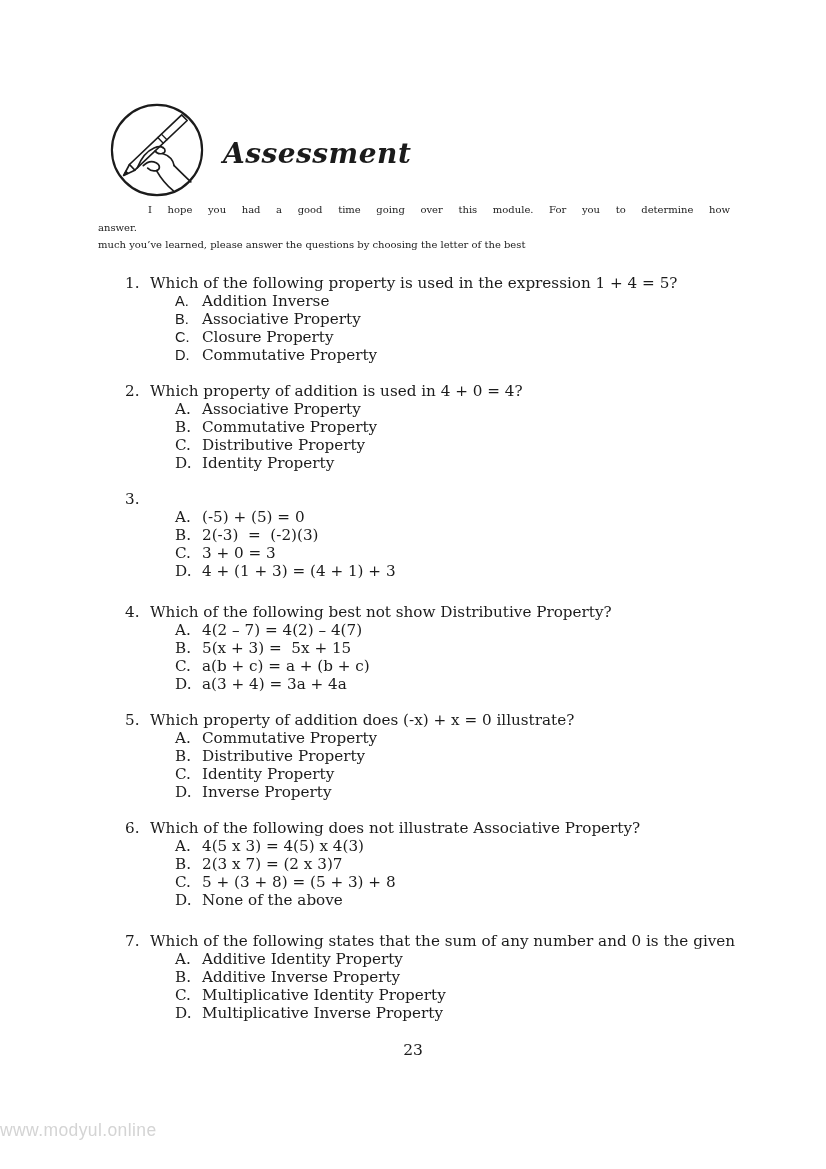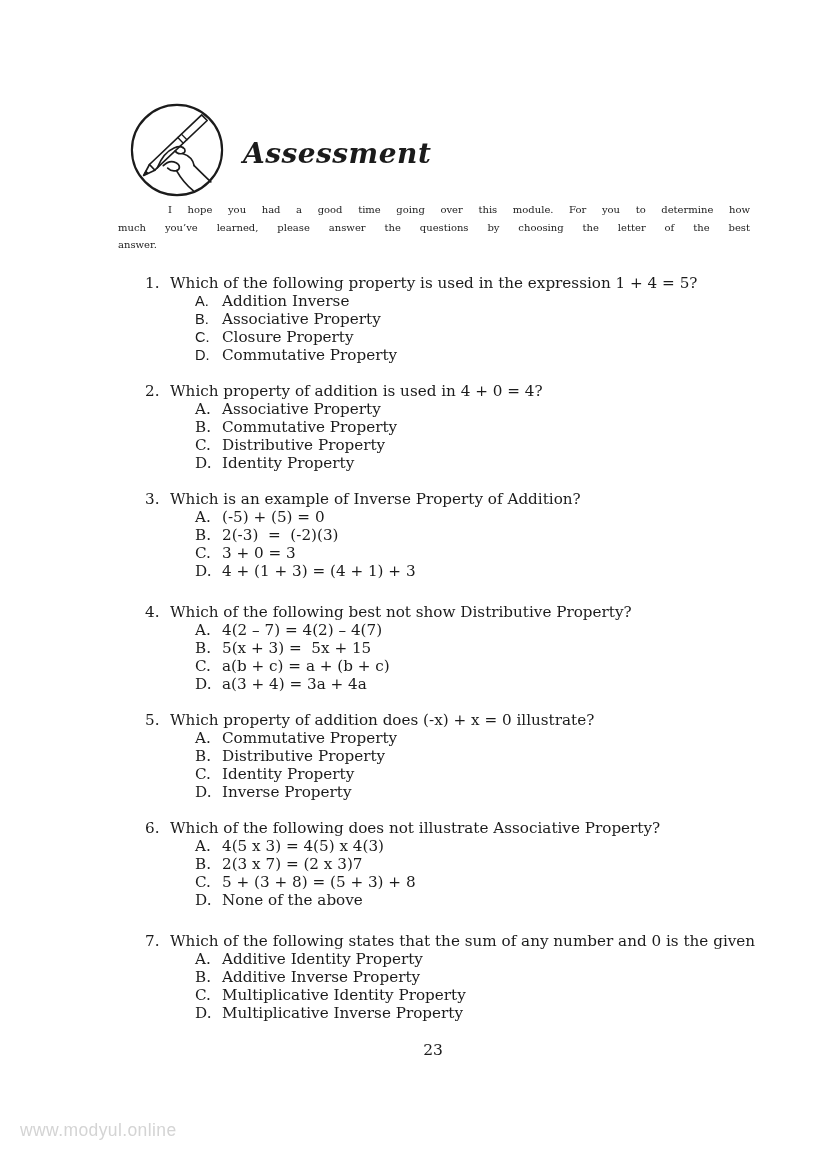--- a/index.html
+++ b/index.html
@@ -4,21 +4,20 @@
 <style>
   html, body { margin: 0; padding: 0; background: #ffffff; }
   .page {
     position: relative;
     width: 753px;
     height: 1169px;
     background: #ffffff;
     font-family: "DejaVu Serif", "Liberation Serif", serif;
     color: #1b1b1b;
     overflow: hidden;
-    margin-left: 20px;
   }
   .header {
     position: absolute;
     top: 101px;
     left: 108px;
     display: flex;
     align-items: center;
   }
   .icon { width: 98px; height: 98px; flex: none; }
   .title {
@@ -102,22 +101,22 @@
         <path d="M55.5,53.5 C62,55.5 66.5,60 67.5,66"></path>
         <path d="M49.5,71 C54,79 60,86 66.5,91.5"></path>
         <path d="M67.5,66 C73,71.5 79,77.5 84.5,82.5"></path>
       </g>
     </svg>
     <div class="title">Assessment</div>
   </div>
 
   <div class="intro">
     <div class="line">I hope you had a good time going over this module. For you to determine how</div>
+    <div class="line">answer.</div>
     <div class="line">much you’ve learned, please answer the questions by choosing the letter of the best</div>
-    <div class="line">answer.</div>
   </div>
 
   <div class="questions">
 
     <div class="question">
       <div class="q-row">
         <span class="q-num">1.</span>
         <div class="q-text">
           <div class="q-line">Which of the following property is used in the expression 1 + 4 = 5?</div>
         </div>
@@ -165,23 +164,20 @@
         <div class="opt-row">
           <span class="opt-letter">D.</span>
           <span class="opt-text">Identity Property</span>
         </div>
       </div>
     </div>
 
     <div class="question gap-lg">
       <div class="q-row">
         <span class="q-num">3.</span>
-        <div class="q-text">
-          <div class="q-line">Which is an example of Inverse Property of Addition?</div>
-        </div>
       </div>
       <div class="opts">
         <div class="opt-row">
           <span class="opt-letter">A.</span>
           <span class="opt-text">(-5) + (5) = 0</span>
         </div>
         <div class="opt-row">
           <span class="opt-letter">B.</span>
           <span class="opt-text">2(-3)  =  (-2)(3)</span>
         </div>

